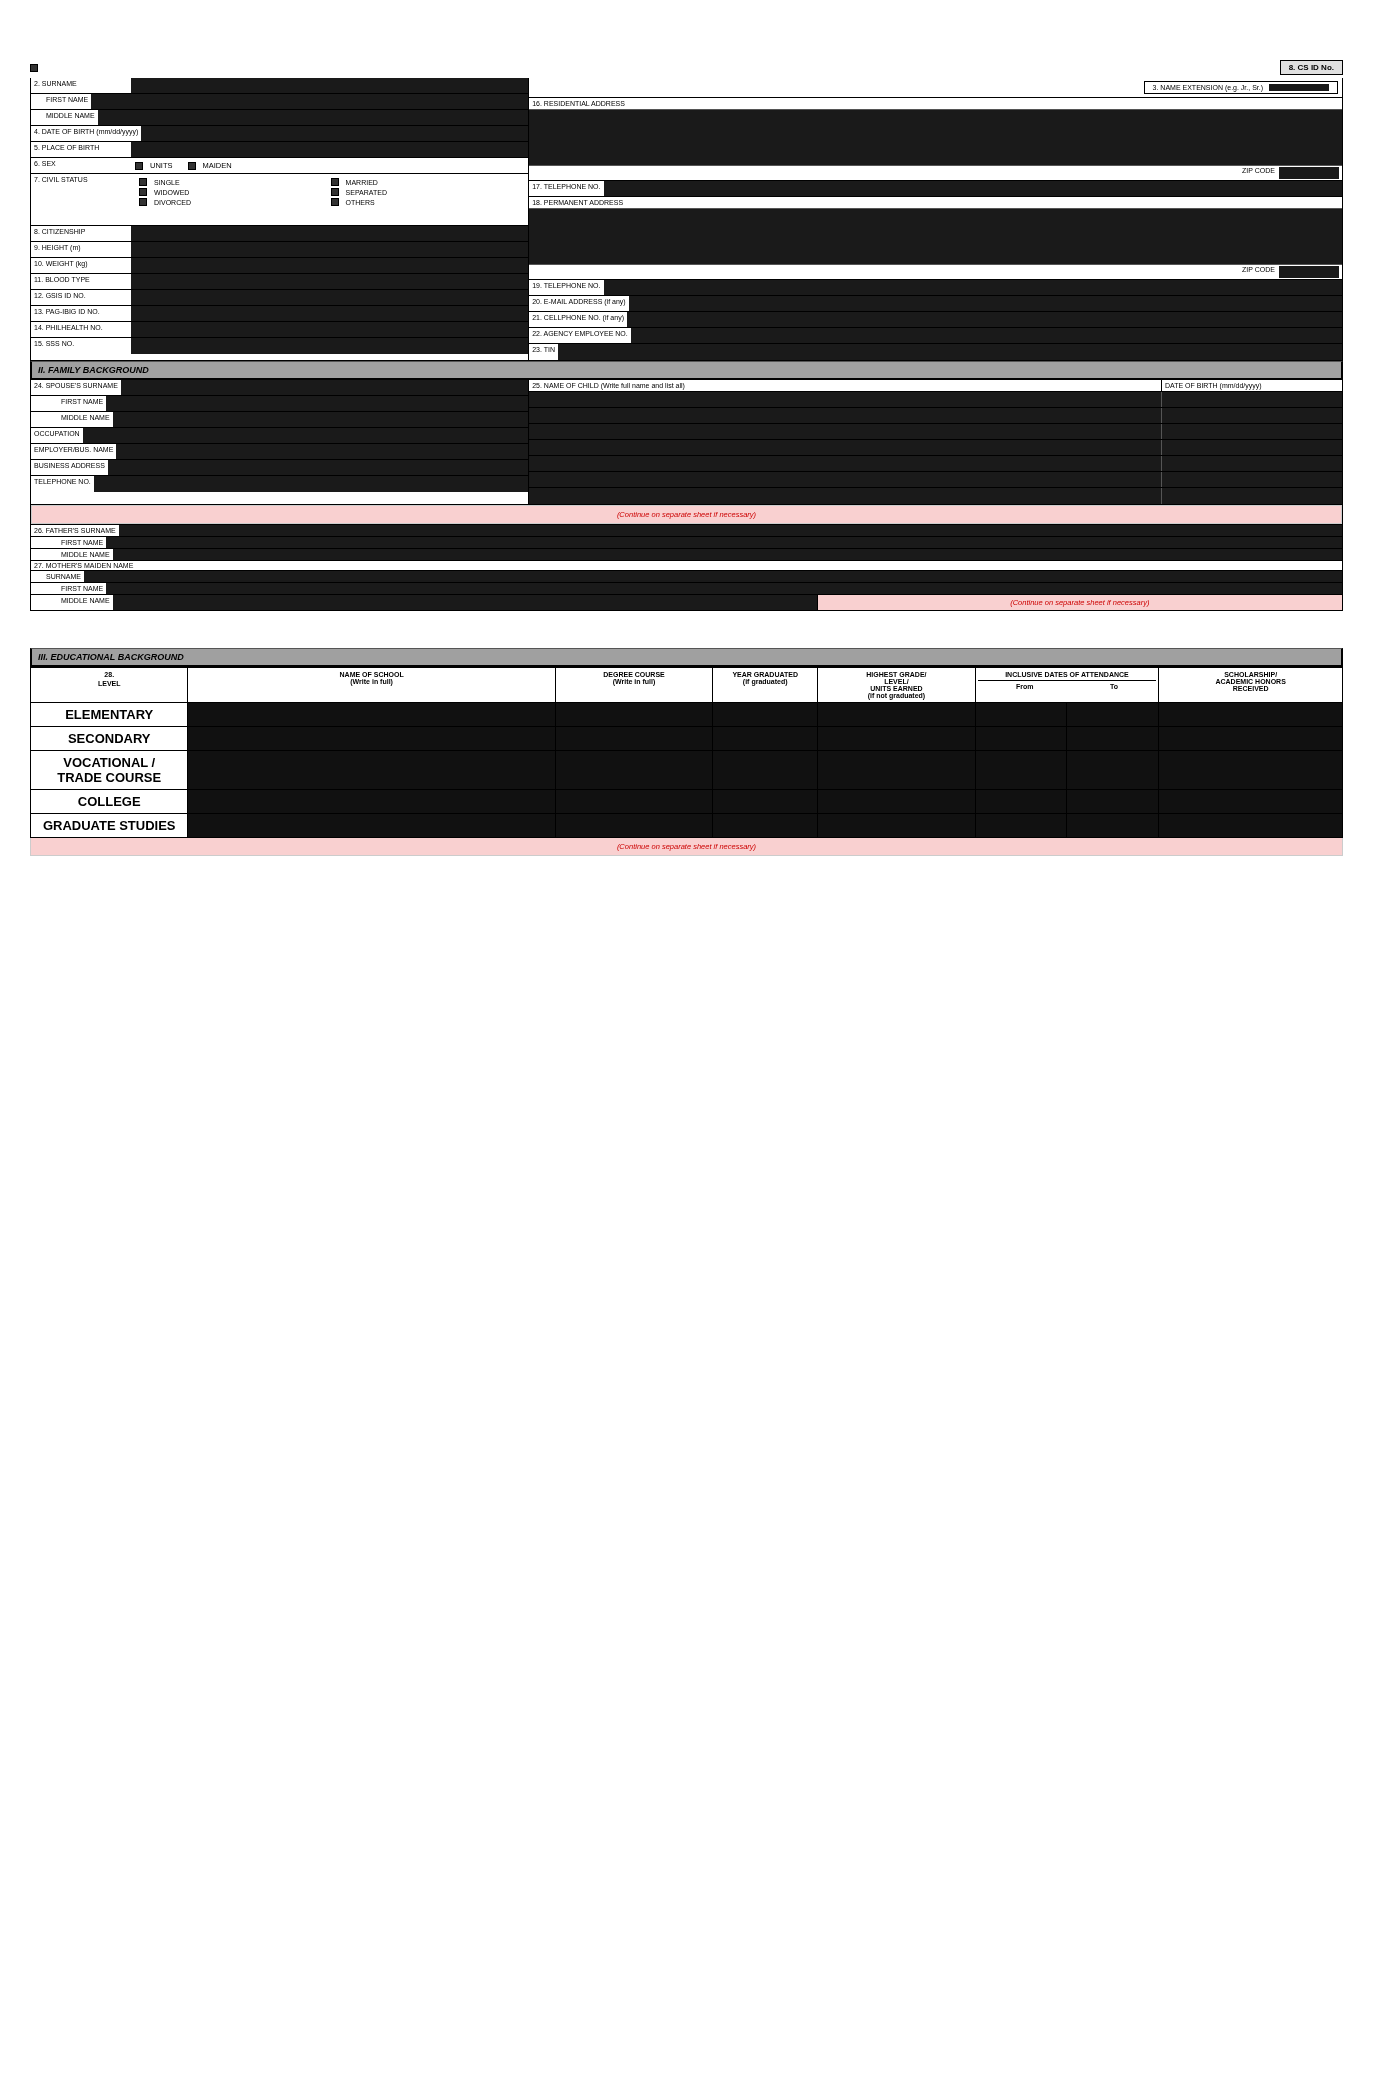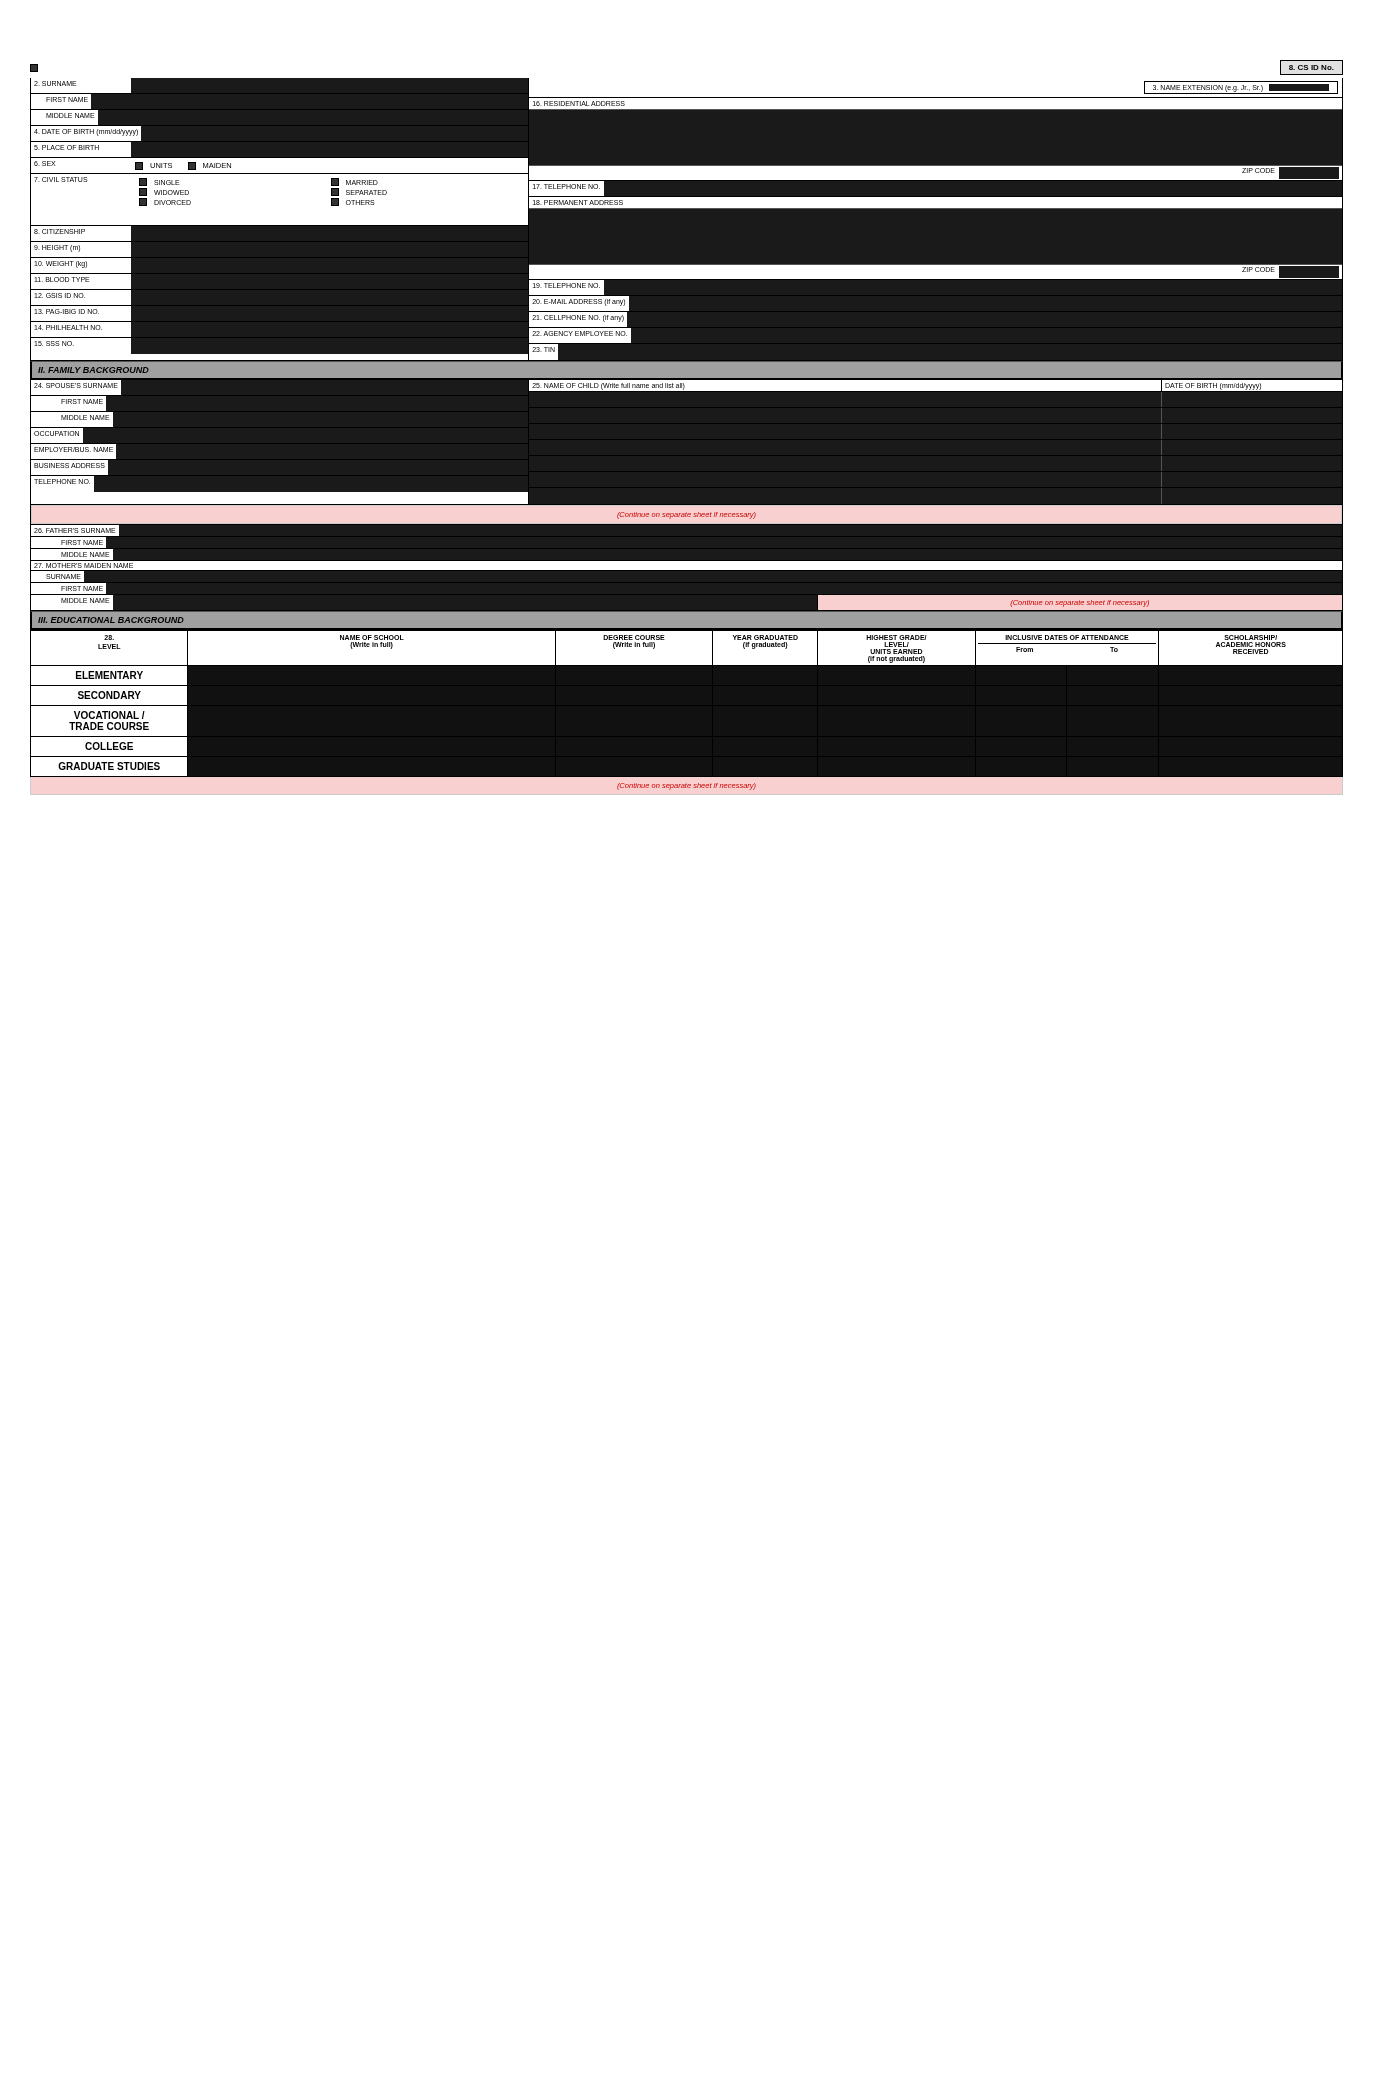--- a/index.html
+++ b/index.html
@@ -41,21 +41,21 @@
       padding: 3px 6px;
       border: 1px solid #555;
     }
     .form-table {
       width: 100%;
       border-collapse: collapse;
     }
     .form-table td, .form-table th {
       border: 1px solid #000;
       vertical-align: top;
-      font-size: 10px;
+      font-size: 13px;
     }
     .italic-red {
       color: #c00;
       font-style: italic;
       font-size: 7.5px;
       text-align: center;
       padding: 3px;
     }
     .sex-option {
       display: flex;
@@ -530,21 +530,21 @@
       <div style="flex:1; display:flex; border-right:1px solid #000;">
         <span style="font-size:7px; padding:2px 3px 2px 30px; white-space:nowrap;">MIDDLE NAME</span>
         <div style="flex:1; background:#1a1a1a;"></div>
       </div>
       <div style="width:40%; background:#f9d0d0; display:flex; align-items:center; justify-content:center;">
         <span class="italic-red">(Continue on separate sheet if necessary)</span>
       </div>
     </div>
   </div>
 
-  <div class="section-header outer-border" style="border-top:1px solid #555;">
+  <div class="section-header outer-border" style="border-top:1px solid #555;margin-top:37px;">
     <span>III.  EDUCATIONAL BACKGROUND</span>
   </div>
 
   <table class="form-table">
     <thead>
       <tr class="edu-header">
         <th style="width:12%; text-align:center; padding:3px 2px;" colspan="1">
           <div style="font-size:7px; font-weight:bold; margin-bottom:2px;">28.</div>
           <div style="font-size:7px; font-weight:bold;">LEVEL</div>
         </th>

